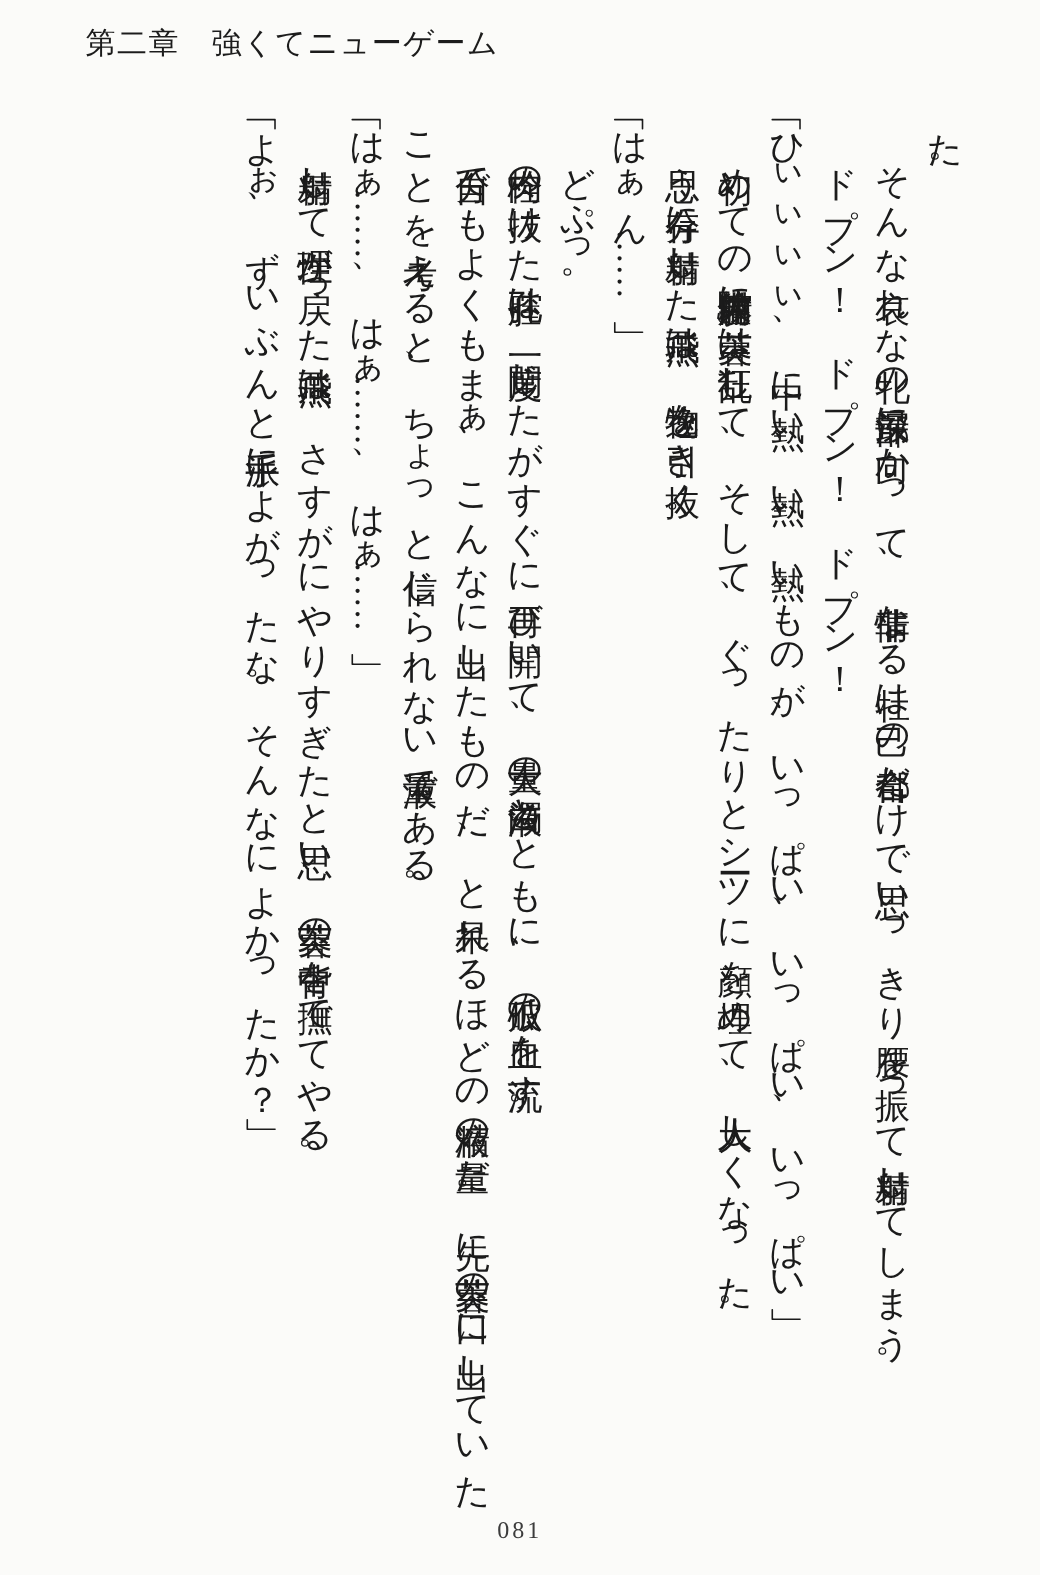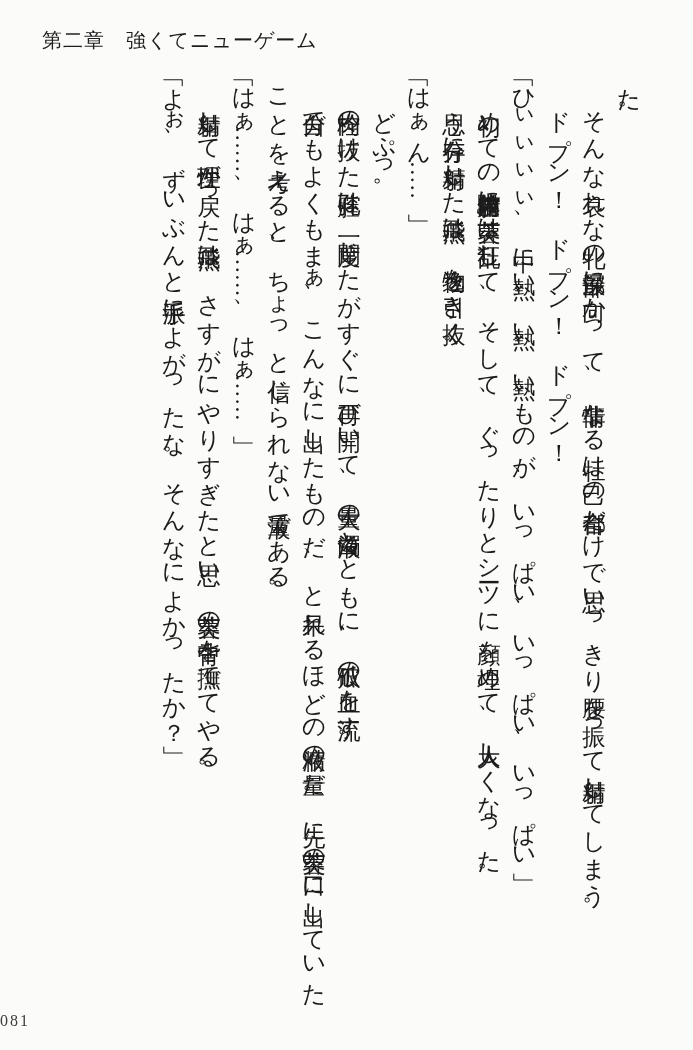--- a/index.html
+++ b/index.html
@@ -14,27 +14,26 @@
     overflow: hidden;
     font-family: "Liberation Serif", "DejaVu Serif", serif;
   }
   .book-page {
     position: absolute;
     inset: 0;
     color: #1c1c1c;
   }
   .chapter-header {
     position: absolute;
-    left: 42px;
+    left: 57px;
     top: 15px;
     font-size: 20px;
     letter-spacing: 1px;
     color: #1c1c1c;
     white-space: nowrap;
-    margin-top: 12px;
   }
   .page-body {
     position: absolute;
     top: 72px;
     right: 47px;
     height: 941px;
     writing-mode: vertical-rl;
     text-orientation: mixed;
     font-size: 23.4px;
     line-height: 35px;
@@ -46,21 +45,21 @@
     padding: 0;
   }
   .page-body p.indent {
     text-indent: 1em;
   }
   .page-number {
     position: absolute;
     bottom: 20px;
     left: 0;
     width: 100%;
-    text-align: left;
+    text-align: center;
     font-size: 16px;
     letter-spacing: 2px;
     color: #3c3c3c;
   }
 </style>
 </head>
 <body>
 
 <div class="book-page">
 

